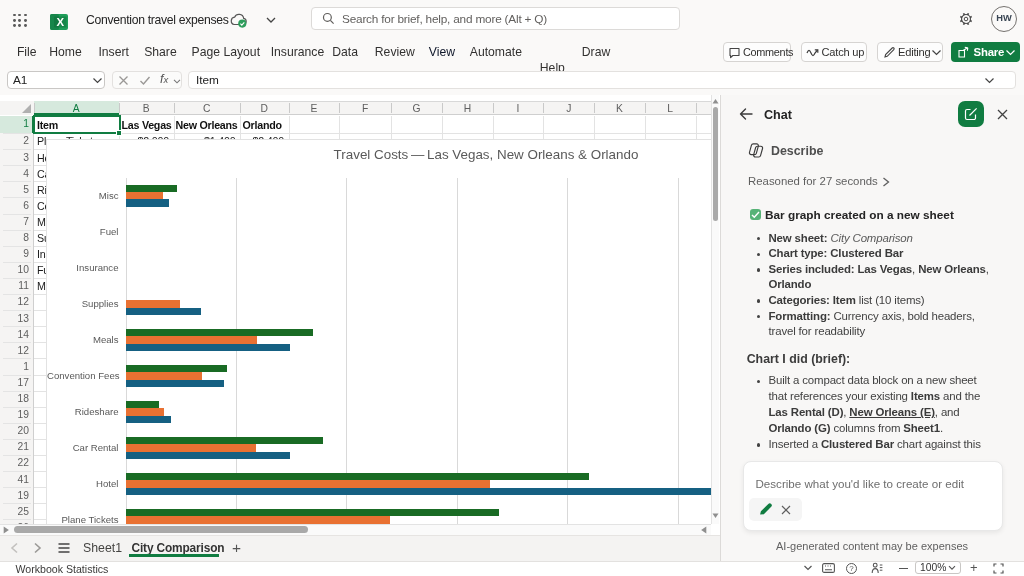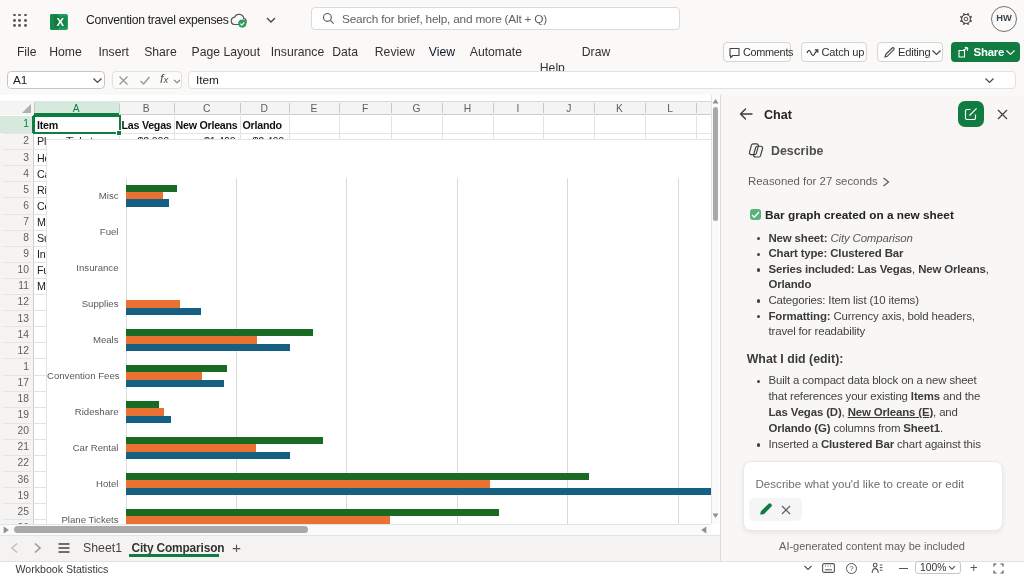--- a/index.html
+++ b/index.html
@@ -185,21 +185,21 @@
 <div class="tx" style="left:0;top:298.0px;width:29px;text-align:right;font-size:10.3px;color:#5E5E5E;">18</div>
 <div class="ab" style="left:3px;top:295.6px;width:28px;height:1px;background:#E4E4E4;"></div>
 <div class="tx" style="left:0;top:314.1px;width:29px;text-align:right;font-size:10.3px;color:#5E5E5E;">19</div>
 <div class="ab" style="left:3px;top:311.7px;width:28px;height:1px;background:#E4E4E4;"></div>
 <div class="tx" style="left:0;top:330.2px;width:29px;text-align:right;font-size:10.3px;color:#5E5E5E;">20</div>
 <div class="ab" style="left:3px;top:327.8px;width:28px;height:1px;background:#E4E4E4;"></div>
 <div class="tx" style="left:0;top:346.3px;width:29px;text-align:right;font-size:10.3px;color:#5E5E5E;">21</div>
 <div class="ab" style="left:3px;top:343.9px;width:28px;height:1px;background:#E4E4E4;"></div>
 <div class="tx" style="left:0;top:362.4px;width:29px;text-align:right;font-size:10.3px;color:#5E5E5E;">22</div>
 <div class="ab" style="left:3px;top:360.0px;width:28px;height:1px;background:#E4E4E4;"></div>
-<div class="tx" style="left:0;top:378.5px;width:29px;text-align:right;font-size:10.3px;color:#5E5E5E;">36</div>
+<div class="tx" style="left:0;top:378.5px;width:29px;text-align:right;font-size:10.3px;color:#5E5E5E;">41</div>
 <div class="ab" style="left:3px;top:376.1px;width:28px;height:1px;background:#E4E4E4;"></div>
 <div class="tx" style="left:0;top:394.6px;width:29px;text-align:right;font-size:10.3px;color:#5E5E5E;">19</div>
 <div class="ab" style="left:3px;top:392.2px;width:28px;height:1px;background:#E4E4E4;"></div>
 <div class="tx" style="left:0;top:410.7px;width:29px;text-align:right;font-size:10.3px;color:#5E5E5E;">25</div>
 <div class="ab" style="left:3px;top:408.3px;width:28px;height:1px;background:#E4E4E4;"></div>
 <div class="tx" style="left:0;top:426.8px;width:29px;text-align:right;font-size:10.3px;color:#5E5E5E;">26</div>
 <div class="ab" style="left:3px;top:424.4px;width:28px;height:1px;background:#E4E4E4;"></div>
 <div class="ab" style="left:119px;top:20.5px;width:1px;height:408.5px;background:#E3E3E3;"></div>
 <div class="ab" style="left:173.5px;top:20.5px;width:1px;height:408.5px;background:#E3E3E3;"></div>
 <div class="ab" style="left:240px;top:20.5px;width:1px;height:408.5px;background:#E3E3E3;"></div>
@@ -279,20 +279,21 @@
 <div class="tx" style="left:119px;top:169.2px;width:50px;text-align:right;font-size:10.7px;letter-spacing:-0.2px;color:#1c1c1c;">$0</div>
 <div class="tx" style="left:173.5px;top:169.2px;width:62px;text-align:right;font-size:10.7px;letter-spacing:-0.2px;color:#1c1c1c;">$0</div>
 <div class="tx" style="left:240px;top:169.2px;width:44px;text-align:right;font-size:10.7px;letter-spacing:-0.2px;color:#1c1c1c;">$0</div>
 <div class="tx" style="left:37px;top:185.3px;font-size:10.7px;letter-spacing:-0.2px;color:#1c1c1c;">Misc</div>
 <div class="tx" style="left:119px;top:185.3px;width:50px;text-align:right;font-size:10.7px;letter-spacing:-0.2px;color:#1c1c1c;">$470</div>
 <div class="tx" style="left:173.5px;top:185.3px;width:62px;text-align:right;font-size:10.7px;letter-spacing:-0.2px;color:#1c1c1c;">$340</div>
 <div class="tx" style="left:240px;top:185.3px;width:44px;text-align:right;font-size:10.7px;letter-spacing:-0.2px;color:#1c1c1c;">$410</div>
 <div class="ab" style="left:32.5px;top:19.5px;width:88.0px;height:19.5px;border:2px solid #107C41;box-sizing:border-box;"></div>
 <div class="ab" style="left:116px;top:35.0px;width:6px;height:6px;background:#107C41;border:1px solid #fff;box-sizing:border-box;"></div>
 <div class="ab" style="left:46px;top:43.6px;width:878px;height:600px;background:#fff;border:1px solid #E2E2E2;box-sizing:border-box;">
+<div class="tx" style="left:0;top:7px;width:878px;text-align:center;font-size:13.4px;color:#595959;">Travel Costs — Las Vegas, New Orleans &amp; Orlando</div>
 <div class="ab" style="left:78.5px;top:38.4px;width:1px;height:500px;background:#D9D9D9;"></div>
 <div class="ab" style="left:188.9px;top:38.4px;width:1px;height:500px;background:#D9D9D9;"></div>
 <div class="ab" style="left:299.3px;top:38.4px;width:1px;height:500px;background:#D9D9D9;"></div>
 <div class="ab" style="left:409.7px;top:38.4px;width:1px;height:500px;background:#D9D9D9;"></div>
 <div class="ab" style="left:520.1px;top:38.4px;width:1px;height:500px;background:#D9D9D9;"></div>
 <div class="ab" style="left:630.5px;top:38.4px;width:1px;height:500px;background:#D9D9D9;"></div>
 
 <div class="tx" style="left:0;top:50.1px;width:71.5px;text-align:right;font-size:9.6px;color:#595959;">Misc</div>
 <div class="ab" style="left:78.5px;top:45.1px;width:51.5px;height:7.4px;background:#196B24;"></div>
 <div class="ab" style="left:78.5px;top:52.5px;width:37.5px;height:7.4px;background:#E97132;"></div>
@@ -412,33 +413,33 @@
   </svg>
 <div class="tx" style="left:765px;top:207.5px;font-size:11.8px;font-weight:bold;color:#242424;">Bar graph created on a new sheet</div>
 <div class="ab" style="left:756.5px;top:237.0px;width:3.4px;height:3.4px;border-radius:50%;background:#424242;"></div>
 <div class="tx" style="left:768.5px;top:231.6px;font-size:11.45px;letter-spacing:-0.15px;color:#424242;"><span style="font-weight:bold;color:#3B3B3B;">New sheet:</span> <span style="font-style:italic;color:#5A5A5A;">City Comparison</span></div>
 <div class="ab" style="left:756.5px;top:252.6px;width:3.4px;height:3.4px;border-radius:50%;background:#424242;"></div>
 <div class="tx" style="left:768.5px;top:247.2px;font-size:11.45px;letter-spacing:-0.15px;color:#424242;"><span style="font-weight:bold;color:#3B3B3B;">Chart type: Clustered Bar</span></div>
 <div class="ab" style="left:756.5px;top:268.2px;width:3.4px;height:3.4px;border-radius:50%;background:#424242;"></div>
 <div class="tx" style="left:768.5px;top:262.8px;font-size:11.45px;letter-spacing:-0.15px;color:#424242;"><span style="font-weight:bold;color:#3B3B3B;">Series included: Las Vegas</span>, <span style="font-weight:bold;color:#3B3B3B;">New Orleans</span>,</div>
 <div class="tx" style="left:768.5px;top:278.4px;font-size:11.45px;letter-spacing:-0.15px;color:#424242;"><span style="font-weight:bold;color:#3B3B3B;">Orlando</span></div>
 <div class="ab" style="left:756.5px;top:299.4px;width:3.4px;height:3.4px;border-radius:50%;background:#424242;"></div>
-<div class="tx" style="left:768.5px;top:294.0px;font-size:11.45px;letter-spacing:-0.15px;color:#424242;"><span style="font-weight:normal;color:#3B3B3B;">Categories: Item</span> list (10 items)</div>
+<div class="tx" style="left:768.5px;top:294.0px;font-size:11.45px;letter-spacing:-0.15px;color:#424242;"><span style="font-weight:bold;color:#3B3B3B;">Categories: Item</span> list (10 items)</div>
 <div class="ab" style="left:756.5px;top:315.0px;width:3.4px;height:3.4px;border-radius:50%;background:#424242;"></div>
 <div class="tx" style="left:768.5px;top:309.6px;font-size:11.45px;letter-spacing:-0.15px;color:#424242;"><span style="font-weight:bold;color:#3B3B3B;">Formatting:</span> Currency axis, bold headers,</div>
 <div class="tx" style="left:768.5px;top:325.2px;font-size:11.45px;letter-spacing:-0.15px;color:#424242;">travel for readability</div>
-<div class="tx" style="left:746.7px;top:351.5px;font-size:12.35px;font-weight:bold;color:#3B3B3B;">What I did (edit):</div>
+<div class="tx" style="left:746.7px;top:351.5px;font-size:12.35px;font-weight:bold;color:#3B3B3B;">Chart I did (brief):</div>
 <div class="ab" style="left:756.5px;top:379.7px;width:3.4px;height:3.4px;border-radius:50%;background:#424242;"></div>
 <div class="tx" style="left:768.5px;top:374.3px;font-size:11.45px;letter-spacing:-0.15px;color:#424242;">Built a compact data block on a new sheet</div>
 <div class="tx" style="left:768.5px;top:390.2px;font-size:11.45px;letter-spacing:-0.15px;color:#424242;">that references your existing <span style="font-weight:bold;color:#3B3B3B;">Items</span> and the</div>
-<div class="tx" style="left:768.5px;top:406.1px;font-size:11.45px;letter-spacing:-0.15px;color:#424242;"><span style="font-weight:bold;color:#3B3B3B;">Las Vegas (D)</span>, <span style="font-weight:bold;color:#3B3B3B;text-decoration:underline;">New Orleans (E)</span>, and</div>
+<div class="tx" style="left:768.5px;top:406.1px;font-size:11.45px;letter-spacing:-0.15px;color:#424242;"><span style="font-weight:bold;color:#3B3B3B;">Las Rental (D)</span>, <span style="font-weight:bold;color:#3B3B3B;text-decoration:underline;">New Orleans (E)</span>, and</div>
 <div class="tx" style="left:768.5px;top:422.0px;font-size:11.45px;letter-spacing:-0.15px;color:#424242;"><span style="font-weight:bold;color:#3B3B3B;">Orlando (G)</span> columns from <span style="font-weight:bold;color:#3B3B3B;">Sheet1</span>.</div>
 <div class="ab" style="left:756.5px;top:443.4px;width:3.4px;height:3.4px;border-radius:50%;background:#424242;"></div>
 <div class="tx" style="left:768.5px;top:438.0px;font-size:11.45px;letter-spacing:-0.15px;color:#424242;">Inserted a <span style="font-weight:bold;color:#3B3B3B;">Clustered Bar</span> chart against this</div>
 <div class="ab" style="left:742.5px;top:461px;width:260.5px;height:69.5px;background:#fff;border:1px solid #E8E8E8;border-radius:8px;box-sizing:border-box;box-shadow:0 2px 5px rgba(0,0,0,0.07);"></div>
 <div class="tx" style="left:755.5px;top:476.5px;font-size:11.6px;color:#6E6E6E;">Describe what you'd like to create or edit</div>
 <div class="ab" style="left:749px;top:498px;width:52.5px;height:22.5px;background:#F5F5F5;border-radius:5px;"></div>
 <svg class="ab" style="left:758px;top:500.5px;" width="16" height="16" viewBox="0 0 16 16">
 <path d="M2.1 13.6 L2.9 10.3 L10.3 2.9 a2.05 2.05 0 0 1 2.9 2.9 L5.8 13.2 L2.1 13.6 Z" fill="#107C41"></path>
 </svg>
 <svg class="ab" style="left:781px;top:504.5px;" width="10" height="10" viewBox="0 0 10 10">
     <path d="M1 1 L9 9 M9 1 L1 9" stroke="#5F5F5F" stroke-width="1.2"></path>
   </svg>
-<div class="tx" style="left:721px;top:539.5px;width:302px;text-align:center;font-size:11px;color:#616161;">AI-generated content may be included</div>
+<div class="tx" style="left:721px;top:539.5px;width:302px;text-align:center;font-size:11px;color:#616161;">AI-generated content may be expenses</div>
 </body></html>

